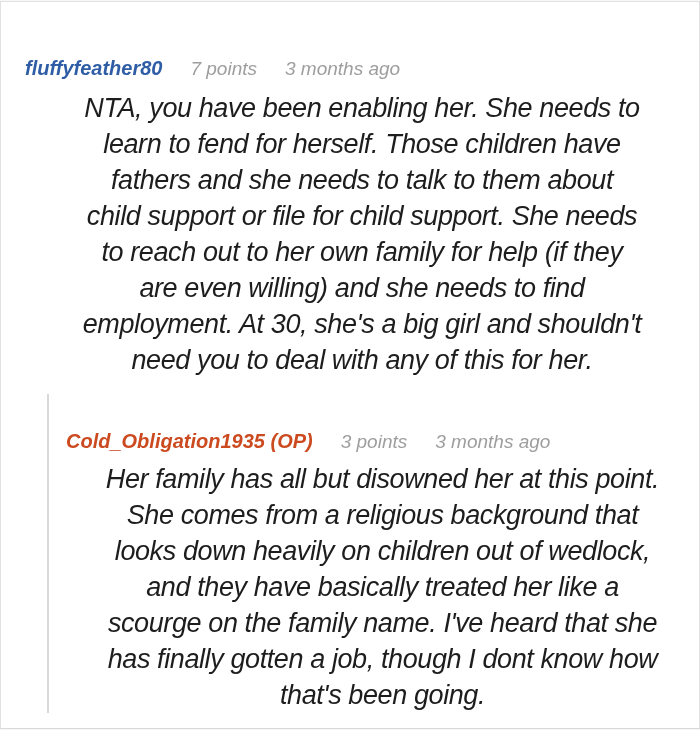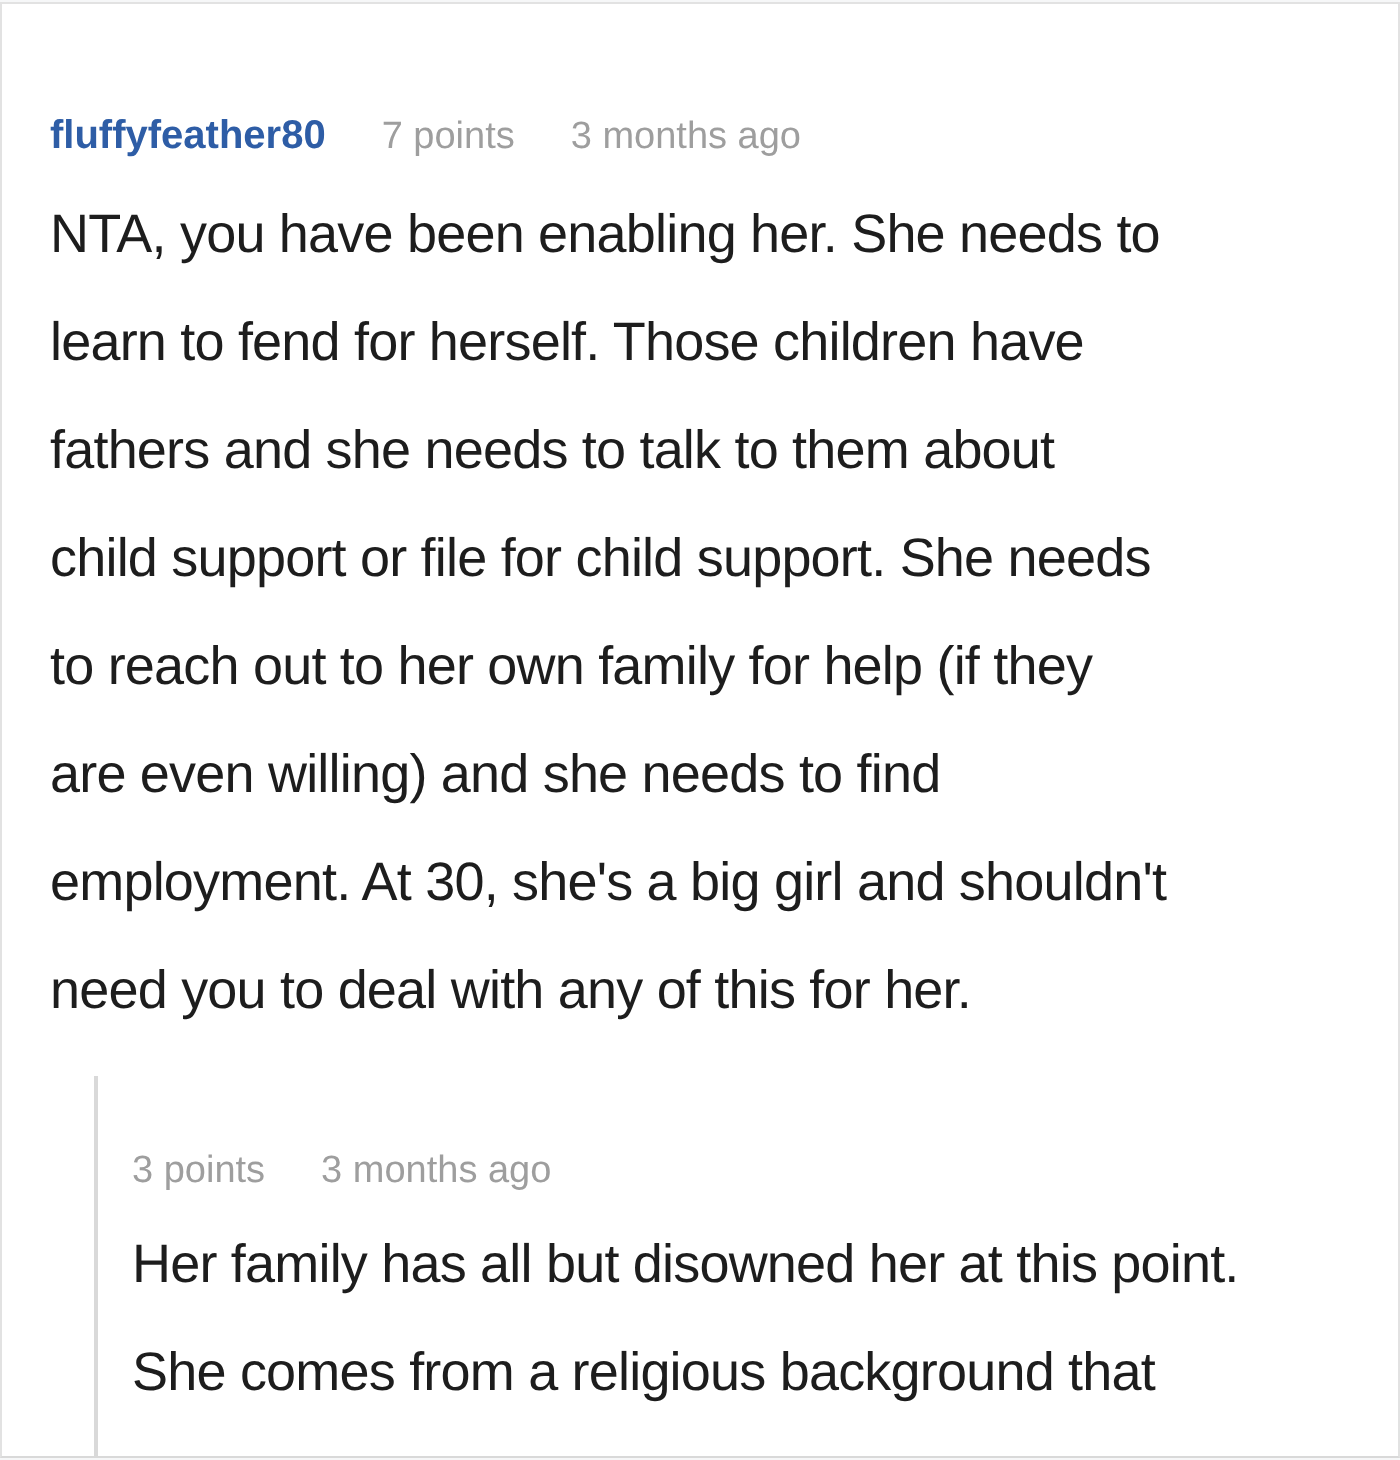--- a/index.html
+++ b/index.html
@@ -12,20 +12,21 @@
   }
   .comment-card {
     width: 700px;
     height: 728px;
     margin-top: 1px;
     background: #ffffff;
     border: 1px solid #e2e2e2;
     border-bottom: 1px solid #d9d9d9;
     padding: 19px 0 4px 24px;
     overflow: hidden;
+    font-style: italic;
   }
   .comment-header {
     display: flex;
     align-items: baseline;
     gap: 28px;
     line-height: 24px;
   }
   .author {
     font-size: 20px;
     font-weight: bold;
@@ -36,24 +37,25 @@
   .author-orange { color: #cc4a1f; }
   .meta {
     font-size: 19px;
     color: #9e9e9e;
     font-weight: normal;
     margin-top: 36px;
   }
   .comment-body {
     margin-top: 9px;
     font-size: 27px;
-    line-height: 54px;
+    line-height: 36px;
     color: #1d1d1d;
     letter-spacing: -0.4px;
     white-space: pre-line;
+    text-align: center;
   }
   .reply-wrap {
     display: flex;
     margin-top: 16px;
     margin-left: -1px;
   }
   .thread-line {
     width: 2px;
     background: #d9d9d9;
     margin-left: 23px;
@@ -86,20 +88,21 @@
 to reach out to her own family for help (if they
 are even willing) and she needs to find
 employment. At 30, she's a big girl and shouldn't
 need you to deal with any of this for her.</div>
   </div>
 
   <div class="reply-wrap">
     <div class="thread-line"></div>
     <div class="reply-content">
       <div class="comment-header">
+        <a class="author author-orange">Cold_Obligation1935 (OP)</a>
         <span class="meta">3 points</span>
         <span class="meta">3 months ago</span>
       </div>
       <div class="comment-body">Her family has all but disowned her at this point.
 She comes from a religious background that
 looks down heavily on children out of wedlock,
 and they have basically treated her like a
 scourge on the family name. I've heard that she
 has finally gotten a job, though I dont know how
 that's been going.</div>

